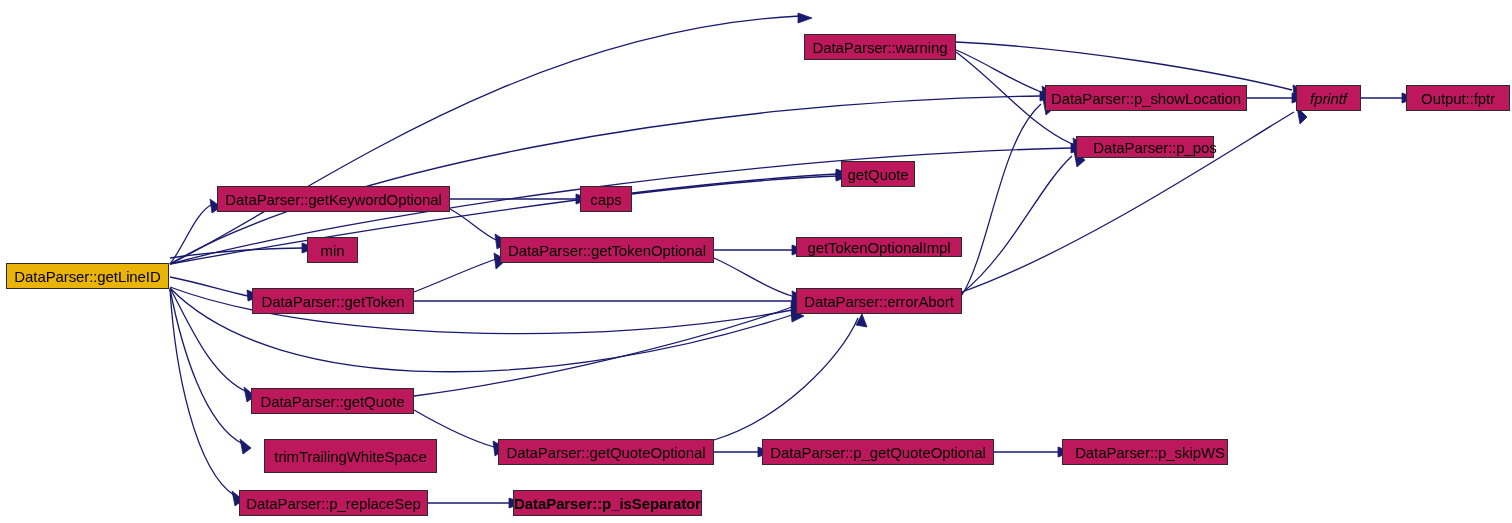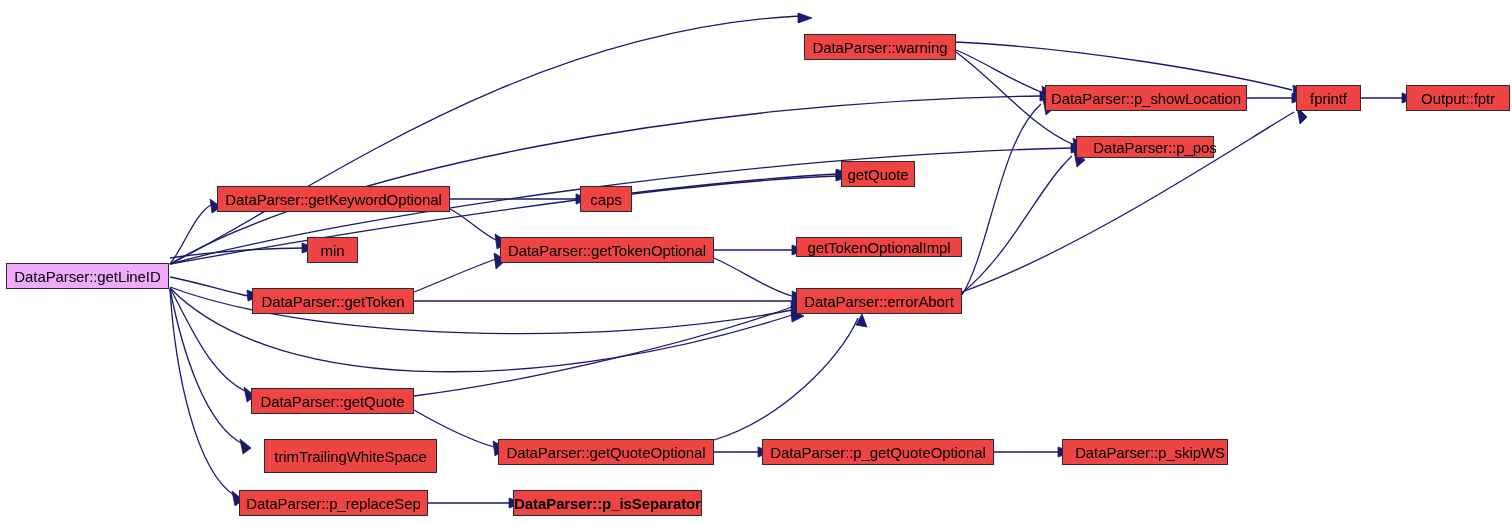--- a/index.html
+++ b/index.html
@@ -20,33 +20,33 @@
     position: absolute;
     left: 0;
     top: 0;
     width: 1512px;
     height: 523px;
   }
   .gnode {
     position: absolute;
     box-sizing: border-box;
     border: 1px solid #2b2b2b;
-    background: #ef4444;
+    background: #be185d;
     color: #000000;
     font-size: 15px;
     line-height: 1;
     display: flex;
     align-items: center;
     justify-content: center;
     white-space: nowrap;
     letter-spacing: -0.1px;
     z-index: 5;
   }
   .gnode.root {
-    background: #f0abfc;
+    background: #eab308;
     border: 1px solid #2b2b2b;
   }
   .edge-path {
     fill: none;
     stroke: #191970;
     stroke-width: 1.3;
   }
   .edge-head {
     fill: #191970;
     stroke: #191970;
@@ -121,21 +121,21 @@
       <path d="M 714,440 C 780,420 840,360 858,318" class="edge-path"></path>
       <path d="M 862,314 l 5,13 -11,-2 z" class="edge-head"></path>
       <path d="M 994,452 L 1058,452" class="edge-path"></path>
       <path d="M 1058,447 l 14,5 -14,5 z" class="edge-head"></path>
       <path d="M 428,503 L 509,503" class="edge-path"></path>
       <path d="M 509,498 l 14,5 -14,5 z" class="edge-head"></path>
     </svg>
 <div class="gnode root" style="left: 6px; top: 263px; width: 163px; height: 26px;">DataParser::getLineID</div>
     <div class="gnode" style="left: 804px; top: 34px; width: 152px; height: 26px;">DataParser::warning</div>
     <div class="gnode" style="left: 1045px; top: 85px; width: 202px; height: 26px;">DataParser::p_showLocation</div>
-    <div class="gnode" style="left: 1296px; top: 85px; width: 65px; height: 26px;">fprintf</div>
+    <div class="gnode" style="left: 1296px; top: 85px; width: 65px; height: 26px; font-style: italic;">fprintf</div>
     <div class="gnode" style="left: 1406px; top: 85px; width: 104px; height: 26px; text-align: right;">Output::fptr</div>
     <div class="gnode" style="left: 1076px; top: 136px; width: 138px; height: 22px; padding-left: 20px;">DataParser::p_pos</div>
     <div class="gnode" style="left: 841px; top: 161px; width: 74px; height: 26px;">getQuote</div>
     <div class="gnode" style="left: 217px; top: 186px; width: 233px; height: 26px;">DataParser::getKeywordOptional</div>
     <div class="gnode" style="left: 580px; top: 186px; width: 52px; height: 26px;">caps</div>
     <div class="gnode" style="left: 307px; top: 237px; width: 51px; height: 26px;">min</div>
     <div class="gnode" style="left: 500px; top: 237px; width: 214px; height: 26px;">DataParser::getTokenOptional</div>
     <div class="gnode" style="left: 796px; top: 237px; width: 166px; height: 20px;">getTokenOptionalImpl</div>
     <div class="gnode" style="left: 252px; top: 288px; width: 162px; height: 26px;">DataParser::getToken</div>
     <div class="gnode" style="left: 796px; top: 288px; width: 166px; height: 26px;">DataParser::errorAbort</div>

